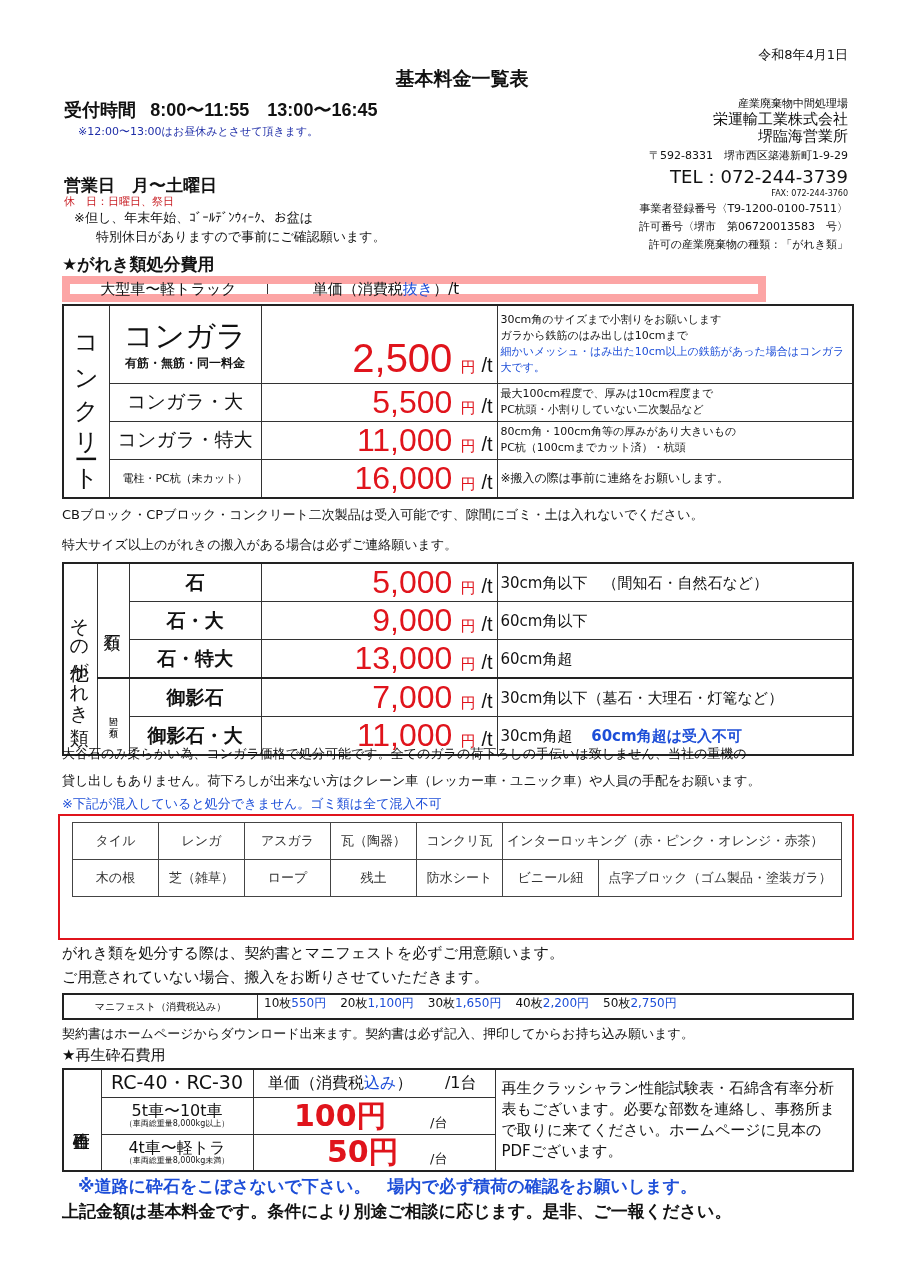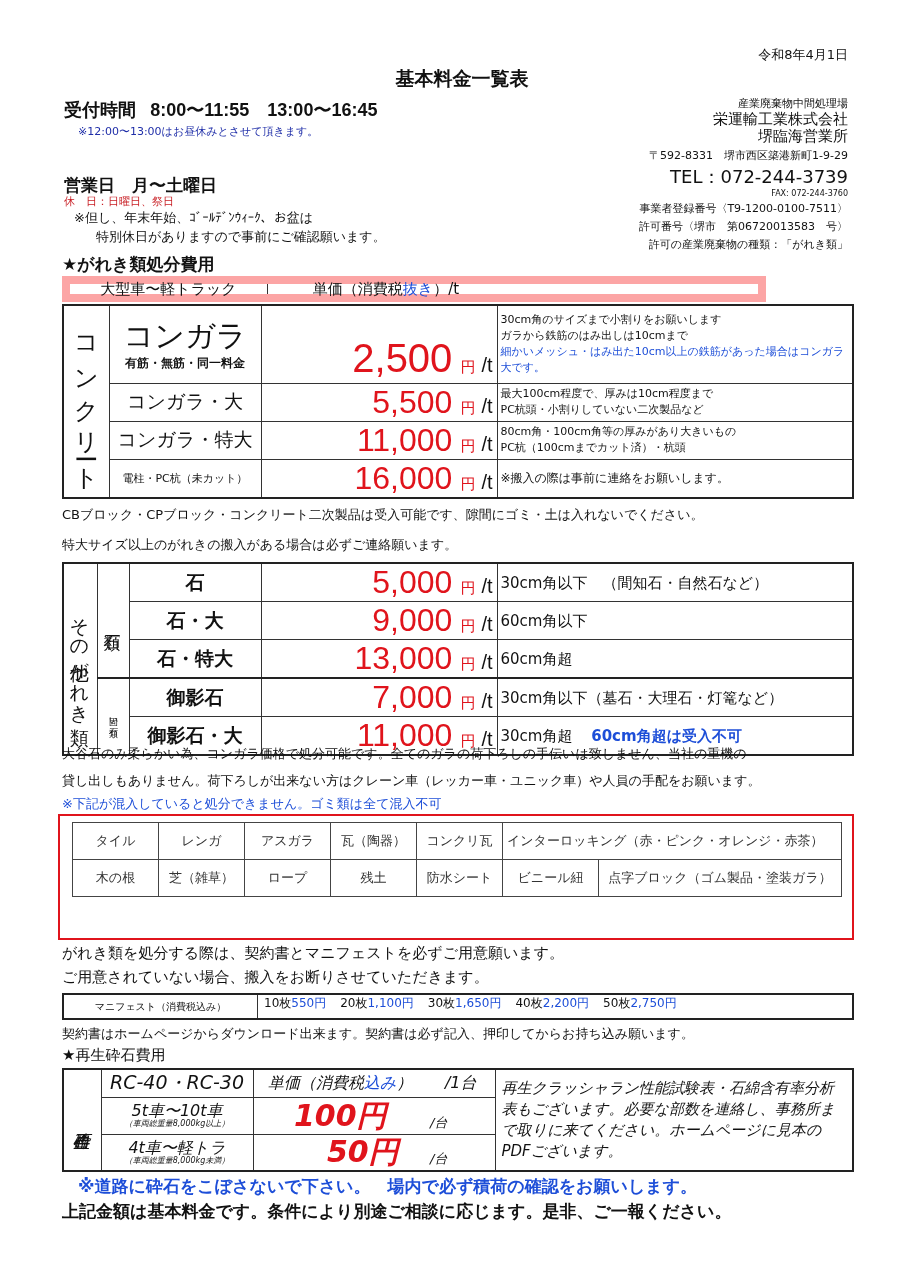--- a/index.html
+++ b/index.html
@@ -63,21 +63,21 @@
   #ng-box { left: 58px; top: 814px; width: 796px; height: 126px; border: 2px solid #e0141c; padding: 6px 10px 6px 12px; }
   #ng-grid { width: 100%; border: 1px solid #444; }
   #ng-grid td { height: 37px; text-align: center; font-size: 13px; color: #333; border: 1px solid #444; }
 
   
   #manifest { left: 62px; top: 993px; width: 792px; height: 27px; border: 2px solid #222; display: flex; font-size: 12px; }
   #manifest .lab { width: 194px; border-right: 1px solid #333; display: flex; align-items: center; justify-content: center; font-size: 10px; }
   #manifest .items { display: flex; padding-left: 6px; gap: 14px; }
 
   
-  #gravel { left: 62px; top: 1068px; width: 792px; border: 2px solid #222; font-style: italic; }
+  #gravel { left: 62px; top: 1068px; width: 792px; border: 2px solid #222; }
   #gravel td { padding: 0 3px; }
   .gv-head { font-size: 16px; text-align: center; }
   .gv-veh { text-align: center; font-size: 16px; line-height: 17px; }
   .gv-veh small { display: block; font-size: 8px; line-height: 10px; }
   .gv-price { text-align: center; font-size: 30px; font-weight: bold; color: #e0141c; line-height: 28px; }
   .gv-unit { font-size: 13px; vertical-align: bottom !important; padding-bottom: 2px !important; }
   .gv-note { font-size: 15px; line-height: 21px; padding: 4px 6px !important; }
 </style>
 </head>
 <body>

